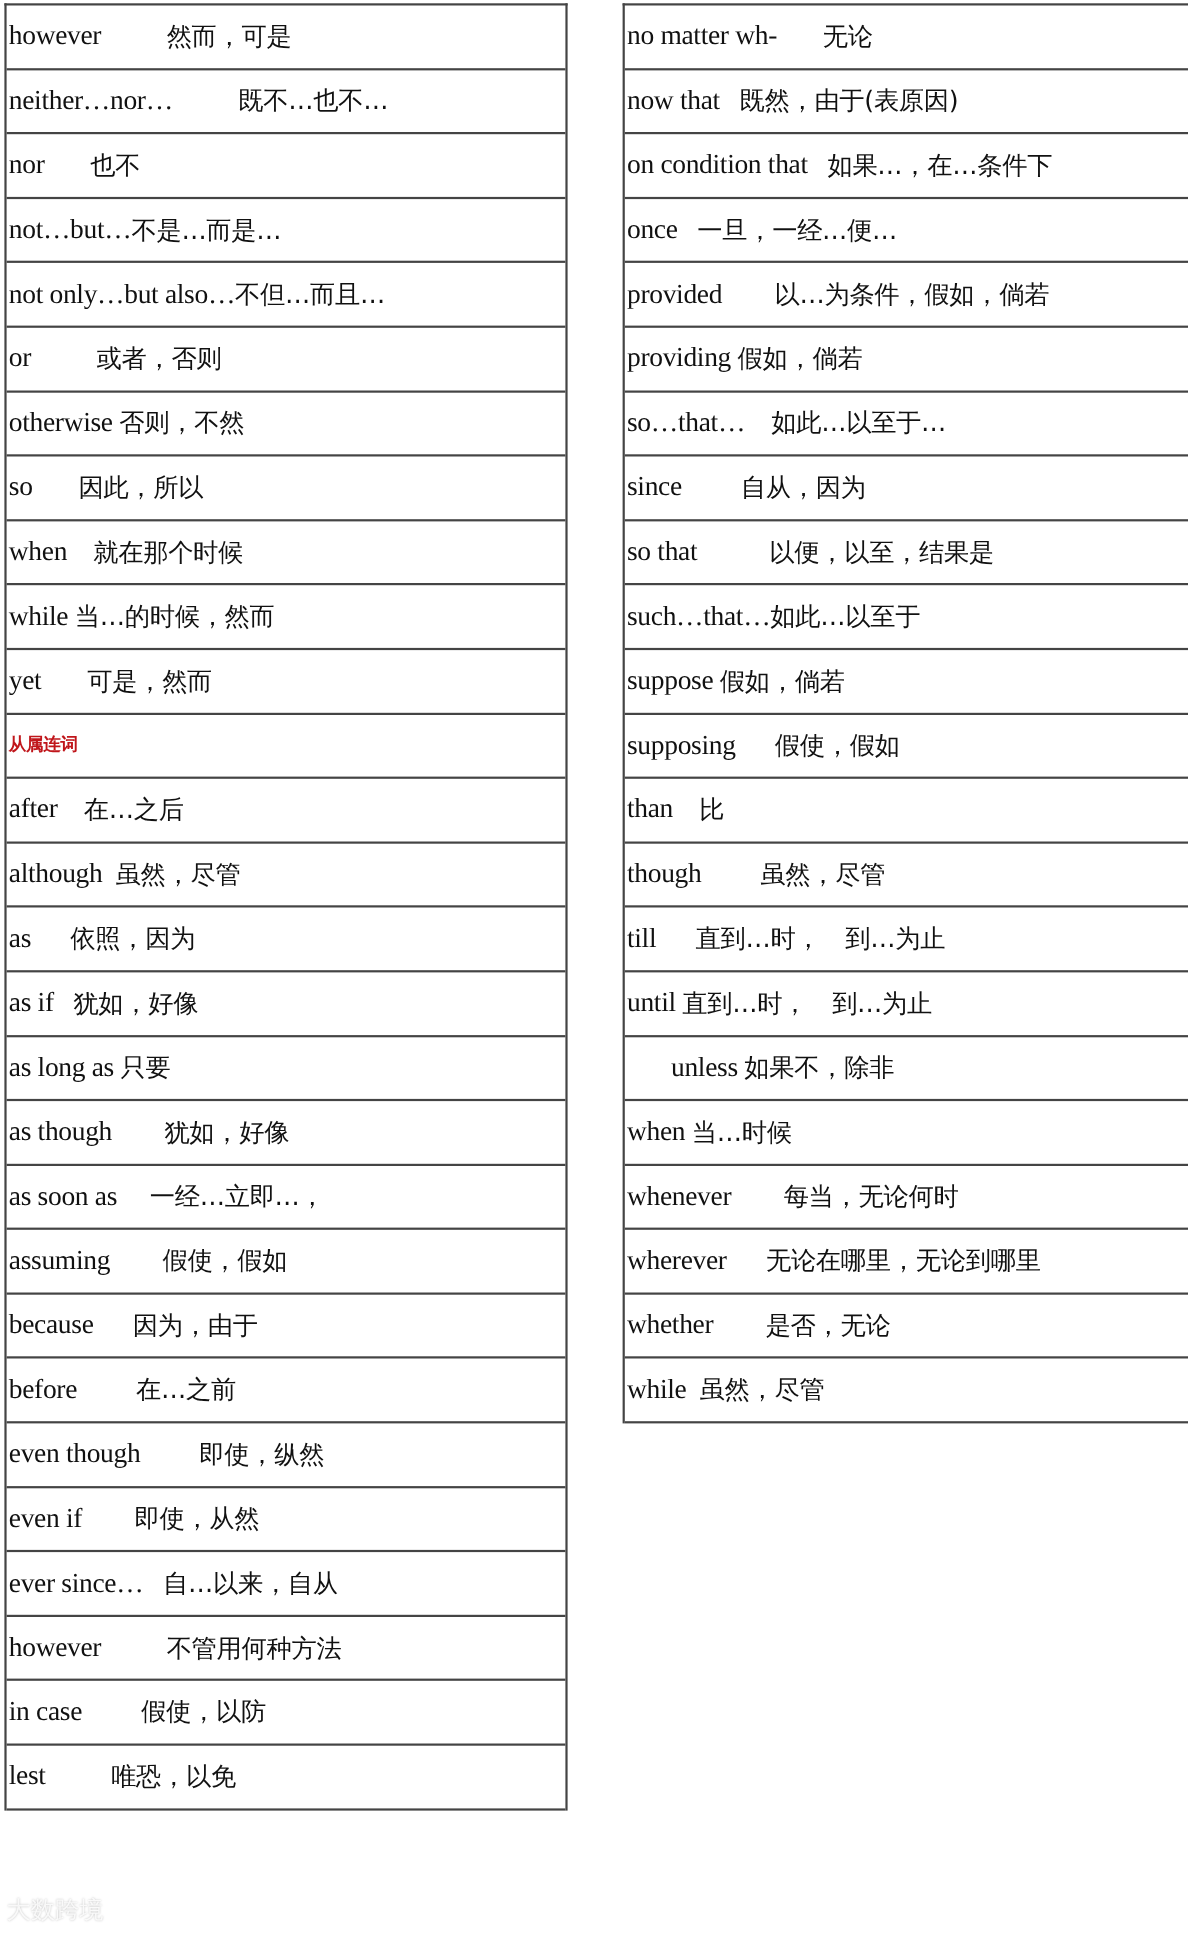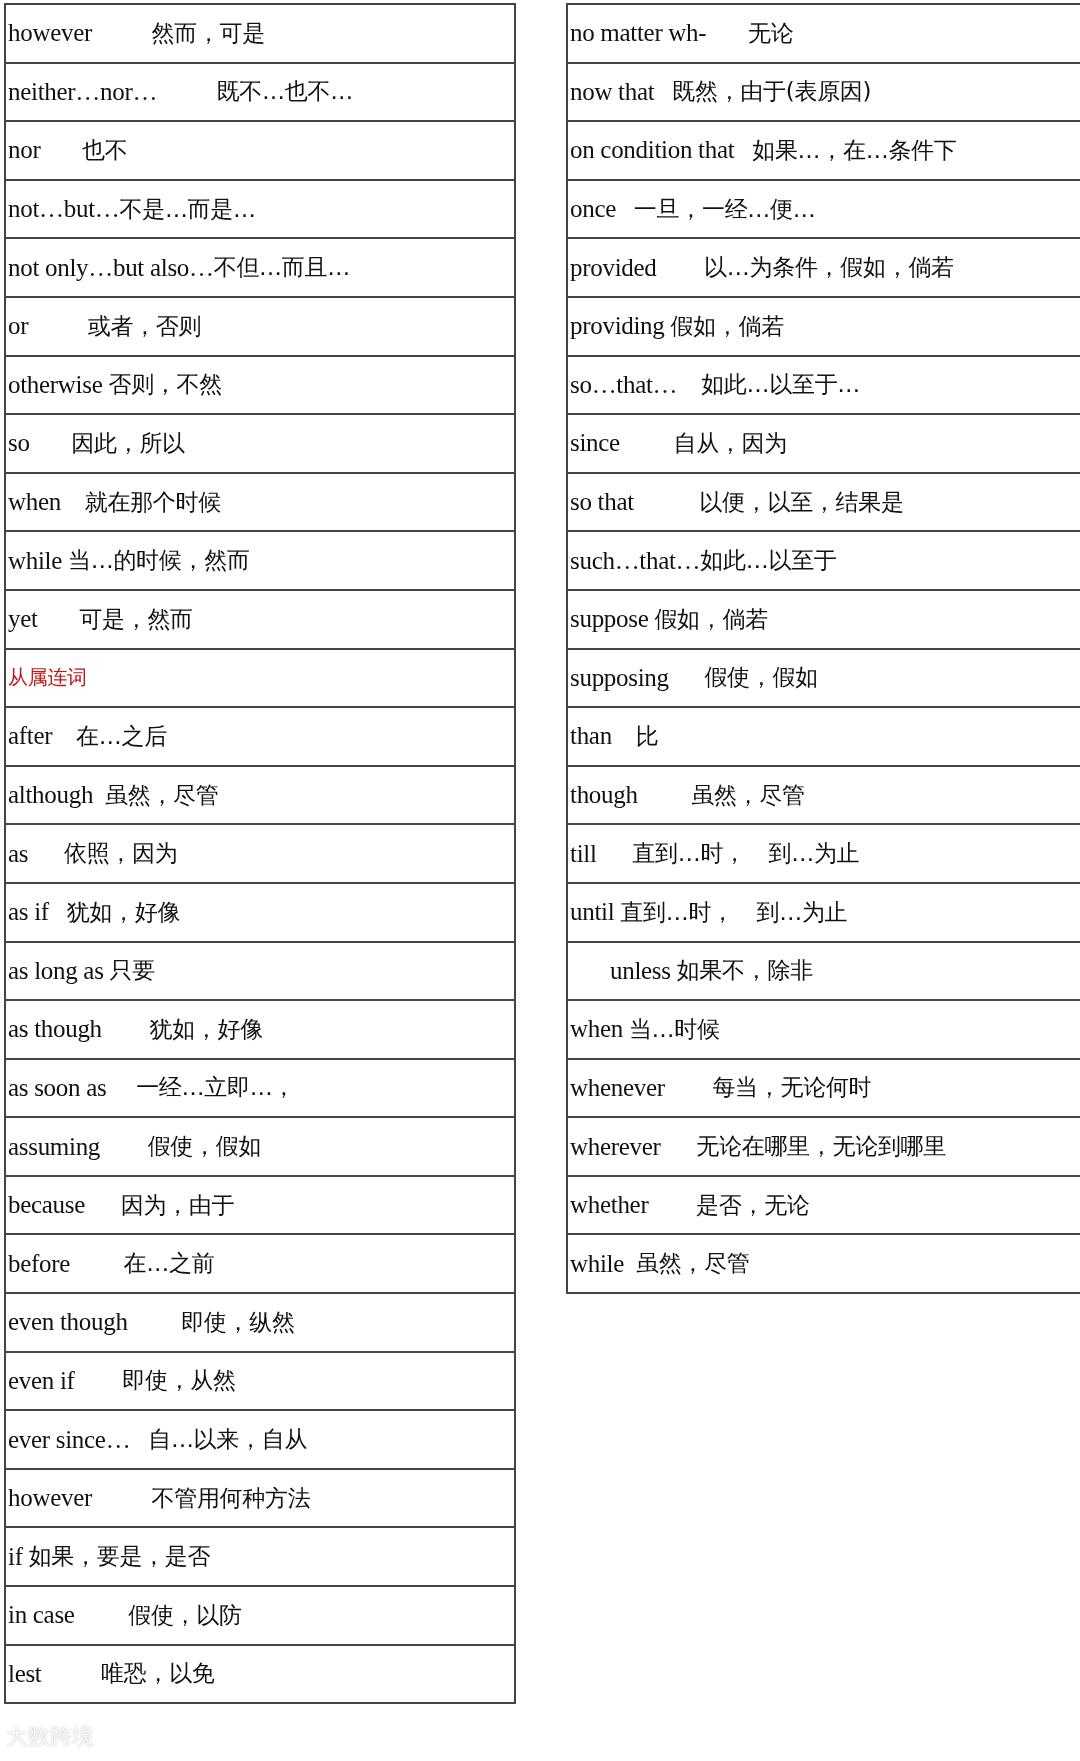--- a/index.html
+++ b/index.html
@@ -6,21 +6,21 @@
   body { width: 1080px; height: 1761px; position: relative; overflow: hidden;
          font-family: "Liberation Serif", "DejaVu Serif", serif; color: #111; }
   .tbl { position: absolute; top: 3px; border: 2px solid #444; border-bottom: none; box-sizing: border-box; background: #fff; }
   .tbl.left { left: 4px; width: 512px; }
   .tbl.right { left: 566px; width: 580px; }
   .row { height: 58.6px; border-bottom: 2px solid #444; box-sizing: border-box;
          display: flex; align-items: center; padding-left: 2px; white-space: nowrap;
          font-size: 25px; letter-spacing: -0.3px; }
   .en { font-family: "Liberation Serif", serif; }
   .zh { font-family: "DejaVu Sans", sans-serif; font-size: 23px; }
-  .heading { color: #c0161b; font-weight: normal; font-family: "DejaVu Sans", sans-serif; font-size: 20px; }
+  .heading { color: #c0161b; font-weight: bold; font-family: "DejaVu Sans", sans-serif; font-size: 16px; }
   .watermark { position: absolute; left: 6px; top: 1722px; color: rgba(255,255,255,0.85);
                font-family: "DejaVu Sans", sans-serif; font-size: 22px; text-shadow: 0 0 2px #bbb; }
 </style>
 </head>
 <body>
 
 <div class="tbl left" id="left">
     <div class="row">
       <span class="en" style="white-space: pre;">however</span>
       <span class="en" style="white-space: pre;">          </span>
@@ -143,25 +143,20 @@
       <span class="en" style="white-space: pre;">ever since…</span>
       <span class="en" style="white-space: pre;">   </span>
       <span class="zh">自…以来，自从</span>
     </div>
     <div class="row">
       <span class="en" style="white-space: pre;">however</span>
       <span class="en" style="white-space: pre;">          </span>
       <span class="zh">不管用何种方法</span>
     </div>
     <div class="row">
-      <span class="en" style="white-space: pre;">if </span>
-      <span class="en" style="white-space: pre;"></span>
-      <span class="zh">如果，要是，是否</span>
-    </div>
-    <div class="row">
       <span class="en" style="white-space: pre;">in case</span>
       <span class="en" style="white-space: pre;">         </span>
       <span class="zh">假使，以防</span>
     </div>
     <div class="row">
       <span class="en" style="white-space: pre;">lest</span>
       <span class="en" style="white-space: pre;">          </span>
       <span class="zh">唯恐，以免</span>
     </div>
   </div>

